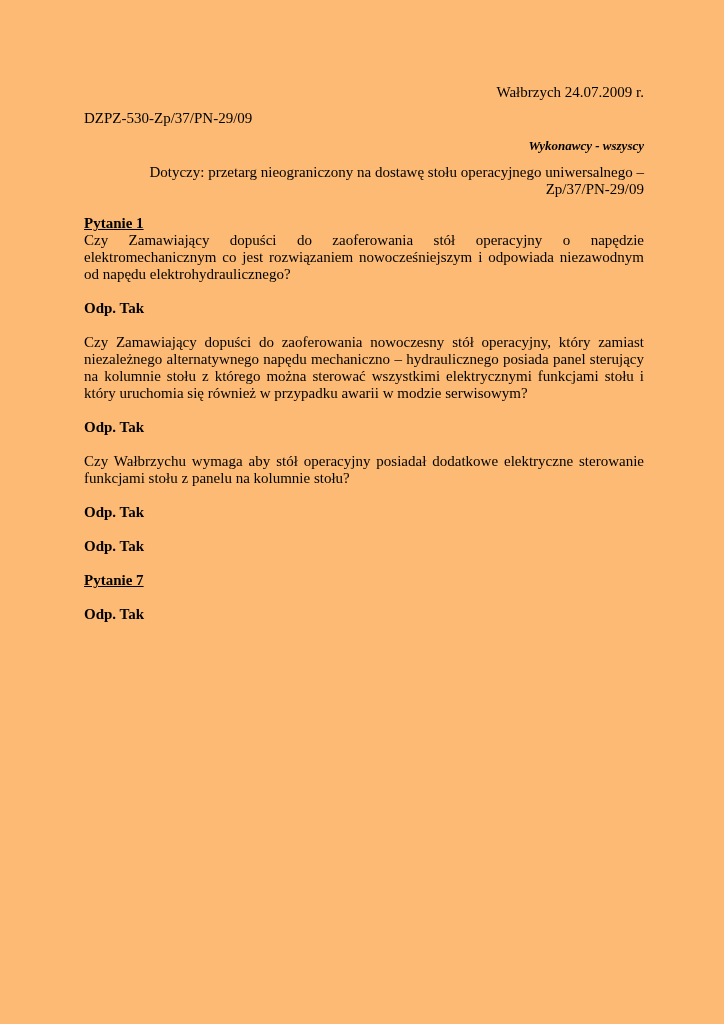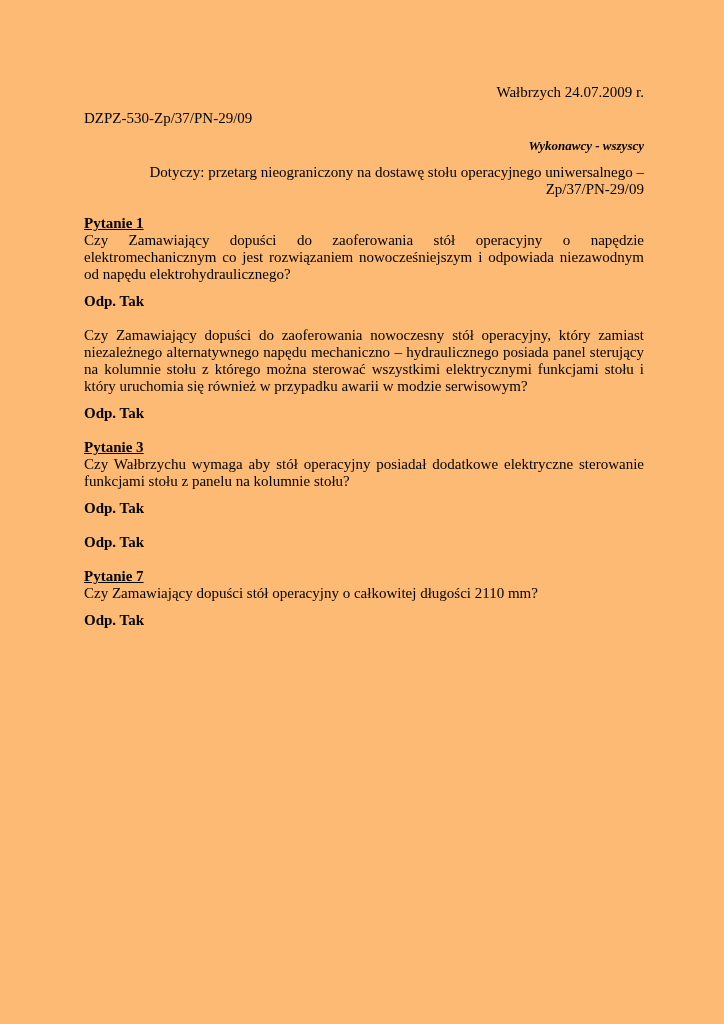--- a/index.html
+++ b/index.html
@@ -42,21 +42,21 @@
   }
   .q-title {
     font-weight: bold;
     text-decoration: underline;
   }
   .q-text {
     text-align: justify;
   }
   .answer {
     font-weight: bold;
-    margin-top: 10px;
+    margin-top: 17px;
   }
   .qa-block { margin-top: 17px; }
 </style>
 </head>
 <body>
 
 <div class="page">
 
   <p class="align-right">Wałbrzych 24.07.2009 r.</p>
 
@@ -72,29 +72,27 @@
     <p class="q-text">Czy Zamawiający dopuści do zaoferowania stół operacyjny o napędzie elektromechanicznym co jest rozwiązaniem nowocześniejszym i odpowiada niezawodnym od napędu elektrohydraulicznego?</p>
     <p class="answer">Odp. Tak</p>
   </section>
 
   <section class="qa-block">
     <p class="q-text">Czy Zamawiający dopuści do zaoferowania nowoczesny stół operacyjny, który zamiast niezależnego alternatywnego napędu mechaniczno – hydraulicznego posiada panel sterujący na kolumnie stołu z którego można sterować wszystkimi elektrycznymi funkcjami stołu i który uruchomia się również w przypadku awarii w modzie serwisowym?</p>
     <p class="answer">Odp. Tak</p>
   </section>
 
   <section class="qa-block">
-    <p class="q-title">Pytanie 3</p>
     <p class="q-text">Czy Wałbrzychu wymaga aby stół operacyjny posiadał dodatkowe elektryczne sterowanie funkcjami stołu z panelu na kolumnie stołu?</p>
     <p class="answer">Odp. Tak</p>
   </section>
 
   <section class="qa-block">
     <p class="answer">Odp. Tak</p>
   </section>
 
   <section class="qa-block">
     <p class="q-title">Pytanie 7</p>
-    <p class="q-text">Czy Zamawiający dopuści stół operacyjny o całkowitej długości 2110 mm?</p>
     <p class="answer">Odp. Tak</p>
   </section>
 
 
 </div>
 
 </body></html>

